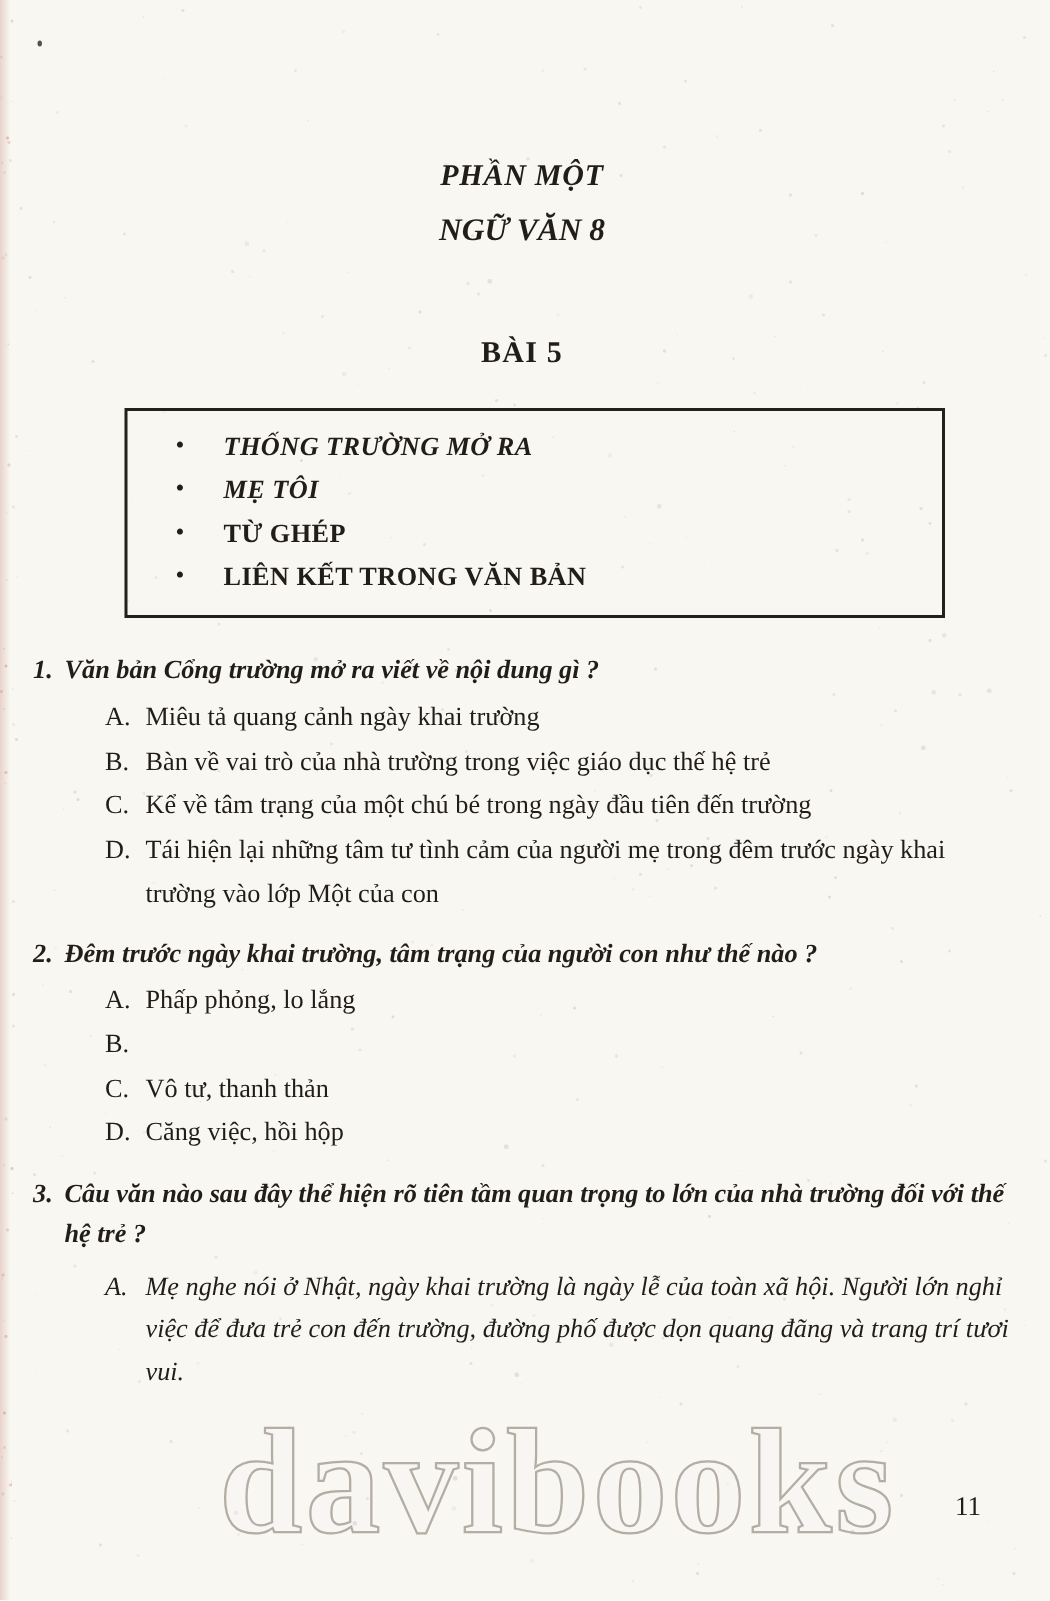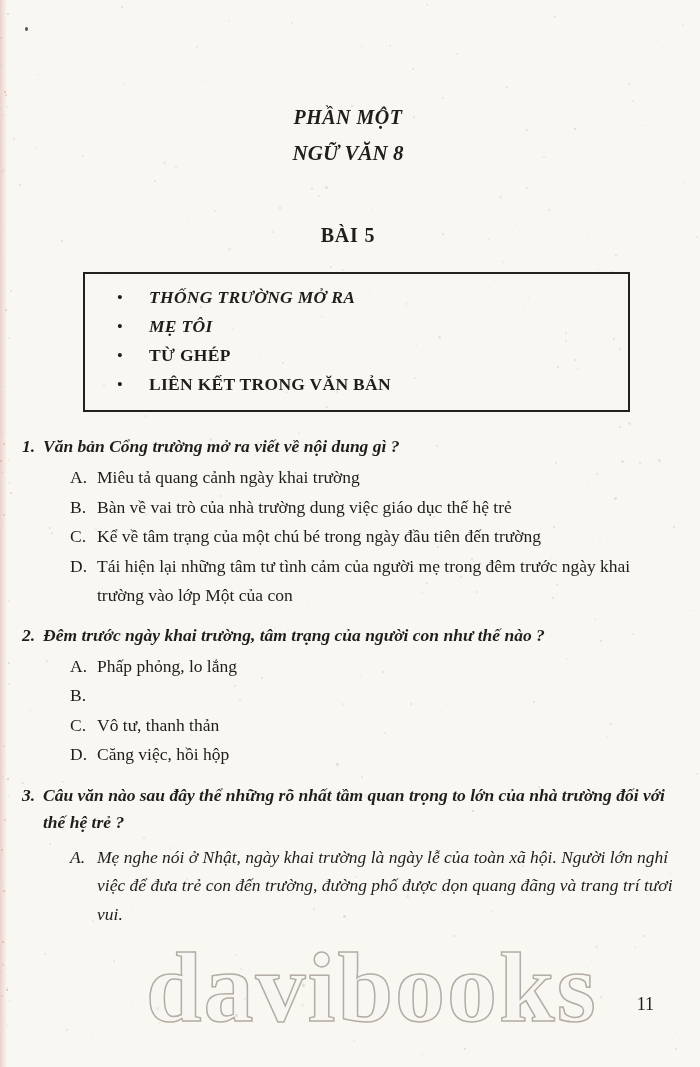--- a/index.html
+++ b/index.html
@@ -441,21 +441,21 @@
         <span class="q-num">1.</span>
         <span class="q-prompt">Văn bản Cổng trường mở ra viết về nội dung gì ?</span>
       </div>
       <div class="options">
         <div class="option">
           <span class="opt-letter">A.</span>
           <span class="opt-text">Miêu tả quang cảnh ngày khai trường</span>
         </div>
         <div class="option">
           <span class="opt-letter">B.</span>
-          <span class="opt-text">Bàn về vai trò của nhà trường dung việc giáo dục thế hệ trẻ</span>
+          <span class="opt-text">Bàn về vai trò của nhà trường trong việc giáo dục thế hệ trẻ</span>
         </div>
         <div class="option">
           <span class="opt-letter">C.</span>
           <span class="opt-text">Kể về tâm trạng của một chú bé trong ngày đầu tiên đến trường</span>
         </div>
         <div class="option">
           <span class="opt-letter">D.</span>
           <span class="opt-text">Tái hiện lại những tâm tư tình cảm của người mẹ trong đêm trước ngày khai trường vào lớp Một của con</span>
         </div>
       </div>
@@ -481,21 +481,21 @@
         <div class="option">
           <span class="opt-letter">D.</span>
           <span class="opt-text">Căng việc, hồi hộp</span>
         </div>
       </div>
     </div>
 
     <div class="question q3">
       <div class="q-head">
         <span class="q-num">3.</span>
-        <span class="q-prompt">Câu văn nào sau đây thể những rõ nhất tầm quan trọng to lớn của nhà trường đối với thế hệ trẻ ?</span>
+        <span class="q-prompt">Câu văn nào sau đây thể hiện rõ tiên tầm quan trọng to lớn của nhà trường đối với thế hệ trẻ ?</span>
       </div>
       <div class="options">
         <div class="option italic">
           <span class="opt-letter">A.</span>
           <span class="opt-text">Mẹ nghe nói ở Nhật, ngày khai trường là ngày lễ của toàn xã hội. Người lớn nghỉ việc để đưa trẻ con đến trường, đường phố được dọn quang đãng và trang trí tươi vui.</span>
         </div>
       </div>
     </div>
   </div>
 

